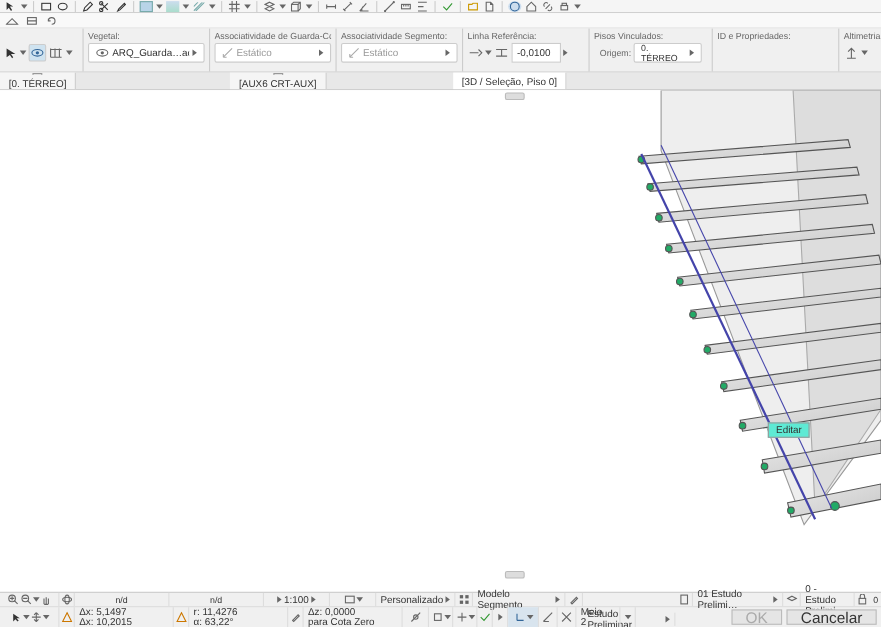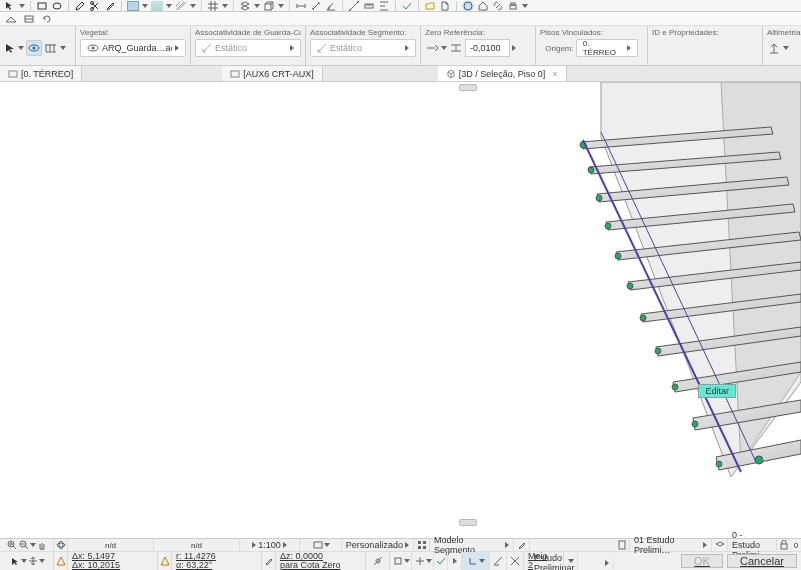--- a/index.html
+++ b/index.html
@@ -10,36 +10,36 @@
 .row2{height:14px;background:#f9f9f9;border-bottom:1px solid #ddd;display:flex;align-items:center;gap:4px;padding:0 4px;}
 .row2 .ico{width:14px;height:12px;display:flex;align-items:center;justify-content:center;}
 .info-strip{display:flex;height:40px;background:#f0f0f0;border-bottom:1px solid #ccc;}
 .info-col{border-right:1px solid #ccc;padding:2px 4px;display:flex;flex-direction:column;gap:2px;}
 .info-col .lbl{font-size:8px;color:#666;}
 .info-col .ctrl{display:flex;align-items:center;gap:2px;height:18px;}
 .eye-btn{width:16px;height:16px;display:flex;align-items:center;justify-content:center;border:1px solid #ccc;background:#fff;border-radius:2px;}
 .pill{display:flex;align-items:center;gap:3px;padding:2px 6px;background:#fff;border:1px solid #ccc;border-radius:2px;font-size:9px;height:18px;}
 .input-sm{height:18px;border:1px solid #ccc;padding:0 4px;font-size:9px;background:#fff;width:70px;}
 .tabs-row{height:16px;background:#e8e8e8;border-bottom:1px solid #ccc;display:flex;align-items:center;}
-.tab{display:flex;align-items:center;gap:3px;padding:0 8px;height:100%;border-right:1px solid #ccc;background:#f5f5f5;font-size:9px;}
+.tab{display:flex;align-items:center;gap:3px;padding:0 8px;height:100%;border-right:1px solid #ccc;background:#f5f5f5;font-size:9px;flex-direction:column;}
 .tab.active{background:#fff;}
 .tab .close{margin-left:4px;color:#999;}
 .main-area{position:relative;height:446px;background:#fff;overflow:hidden;}
 .handle{position:absolute;left:459px;width:18px;height:7px;background:#ddd;border:1px solid #bbb;border-radius:2px;}
 .handle.top{top:2px;}
 .handle.bottom{bottom:2px;}
 .stair{position:absolute;right:0;top:0;width:260px;height:420px;}
 .editar{position:absolute;right:65px;top:302px;background:#5eead4;border:1px solid #999;padding:1px 6px;font-size:9px;}
 .bottom-panel{position:absolute;bottom:0;left:0;right:0;height:32px;background:#f0f0f0;}
 .bpanel-row1{height:14px;display:flex;align-items:center;border-top:1px solid #ccc;border-bottom:1px solid #ddd;}
 .bp-cell{display:flex;align-items:center;justify-content:center;border-right:1px solid #ddd;height:100%;font-size:8px;padding:0 4px;}
 .bp-cell .ic{margin:0 1px;}
 .zoom-ic{width:10px;height:10px;}
-.btn-flat{height:14px;padding:0 12px;background:#e5e5e5;border:1px solid #bbb;font-size:11px;display:flex;align-items:center;}
-.bpanel-row2{height:18px;display:flex;align-items:center;text-decoration:underline;}
+.btn-flat{height:14px;padding:0 12px;background:#e5e5e5;border:1px solid #bbb;font-size:14px;display:flex;align-items:center;}
+.bpanel-row2{height:18px;display:flex;align-items:center;}
 .coord-block{width:90px;padding:0 4px;font-size:8px;line-height:9px;color:#555;border-right:1px solid #ddd;}
 .coord-block div{white-space:nowrap;}
 .tri{width:0;height:0;border-left:3px solid transparent;border-right:3px solid transparent;border-top:4px solid #666;display:inline-block;}
 .tri-r{width:0;height:0;border-top:3px solid transparent;border-bottom:3px solid transparent;border-left:4px solid #666;display:inline-block;}
 svg{display:block;}
 </style>
 </head>
 <body>
 
 <div class="topbar">
@@ -266,21 +266,21 @@
       <div class="pill" style="width:100%;">
         <svg width="10" height="10">
             <path d="M1 9 L9 1 M1 9 L1 6 M1 9 L4 9" stroke="#aaa"></path>
           </svg>
         <span style="flex:1;color:#999;">Estático</span>
         <span class="tri-r"></span>
       </div>
     </div>
   </div>
   <div class="info-col" style="width:115px;">
-    <div class="lbl">Zero Referência:</div>
+    <div class="lbl">Linha Referência:</div>
     <div class="ctrl">
       <span class="ico">
           <svg width="14" height="12">
             <path d="M2 6 H10 M10 3 L13 6 L10 9" fill="none" stroke="#666"></path>
           </svg>
         </span>
       <span class="tri"></span>
       <span class="ico">
           <svg width="14" height="12">
             <path d="M2 3 H12 M2 9 H12 M7 3 V9" stroke="#666"></path>

